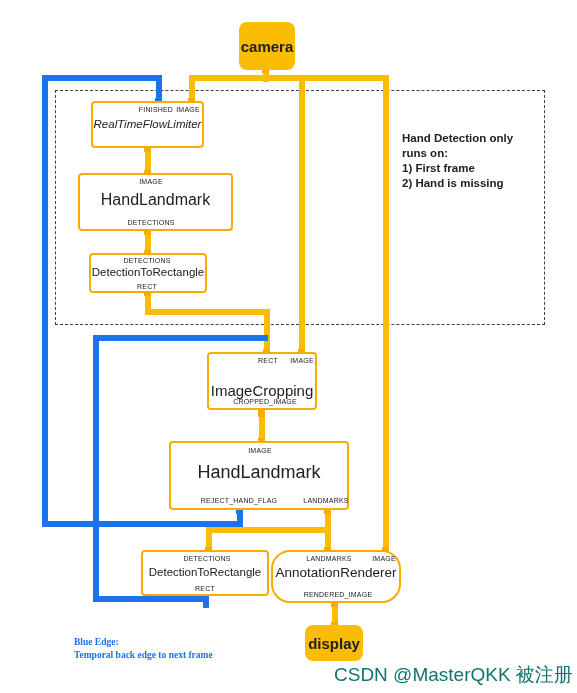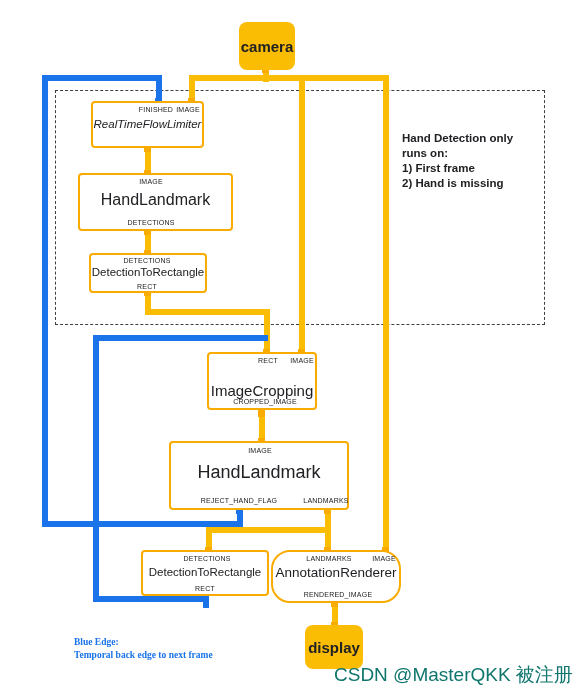--- a/index.html
+++ b/index.html
@@ -105,21 +105,21 @@
   <div class="pin" style="left:324px;top:547px;"></div>
   <div class="pin" style="left:382px;top:547px;"></div>
   <div class="pin" style="left:331px;top:600px;"></div>
 
   <div class="pin" style="left:331px;top:622px;"></div>
 
   <div class="term" style="left:239px;top:22px;width:56px;height:48px;">
     <span>camera</span>
   </div>
 
-  <div class="term" style="left:305px;top:625px;width:58px;height:44px;">
+  <div class="term" style="left:305px;top:625px;width:58px;height:36px;">
     <span>display</span>
   </div>
 
   <div class="node" style="left:91px;top:101px;width:113px;height:47px;">
     <div class="port-label" style="left:40px;top:3px;width:46px;">FINISHED</div>
     <div class="port-label" style="left:78px;top:3px;width:34px;">IMAGE</div>
     <div class="title" style="top:15px;font-size:11.5px;font-style:italic;">RealTimeFlowLimiter</div>
   </div>
 
   <div class="node" style="left:78px;top:173px;width:155px;height:58px;">

